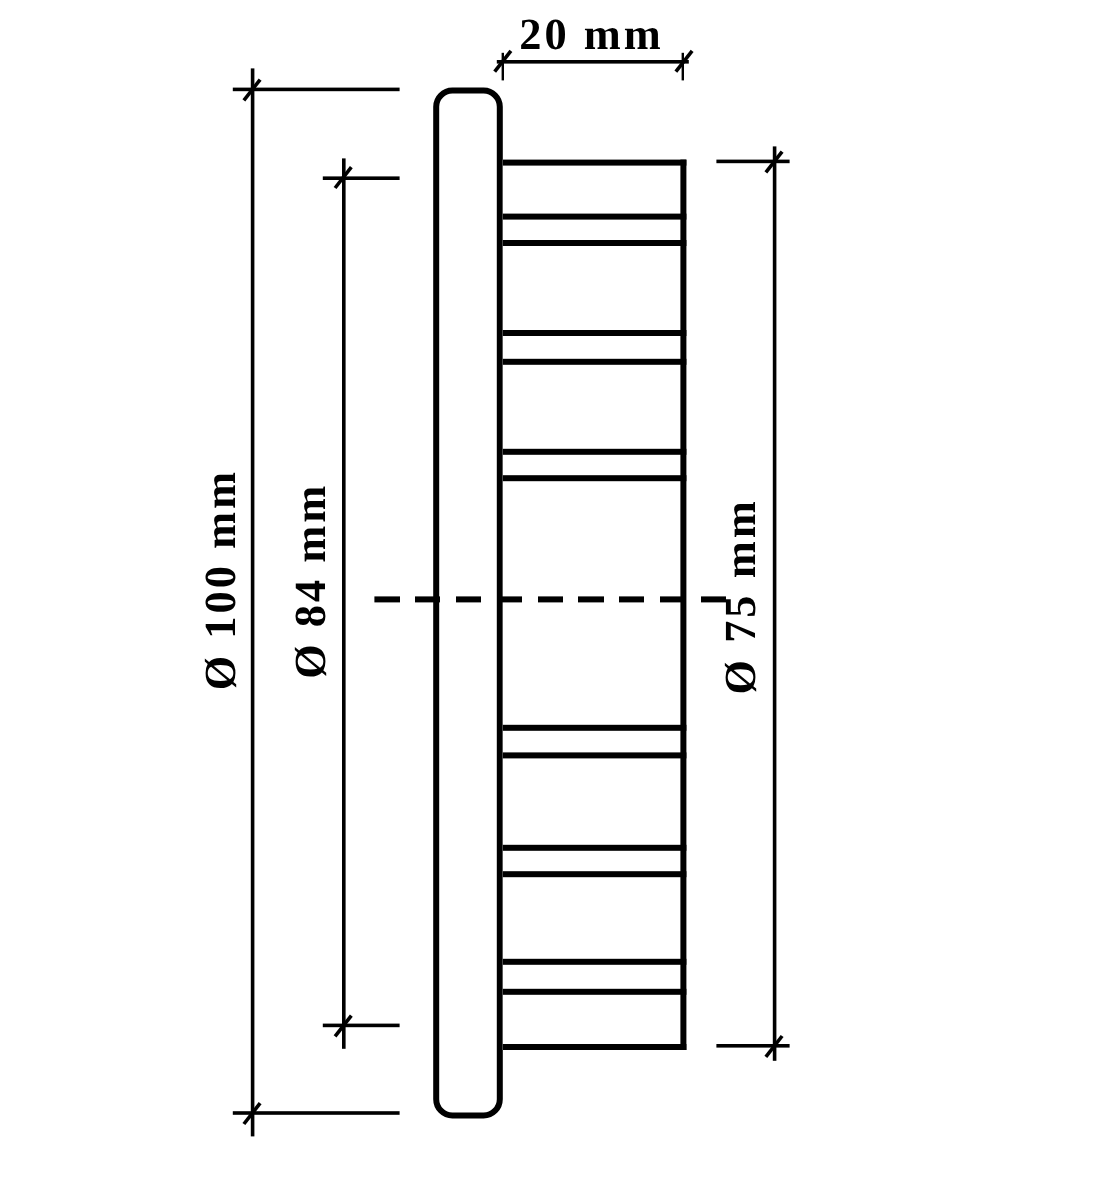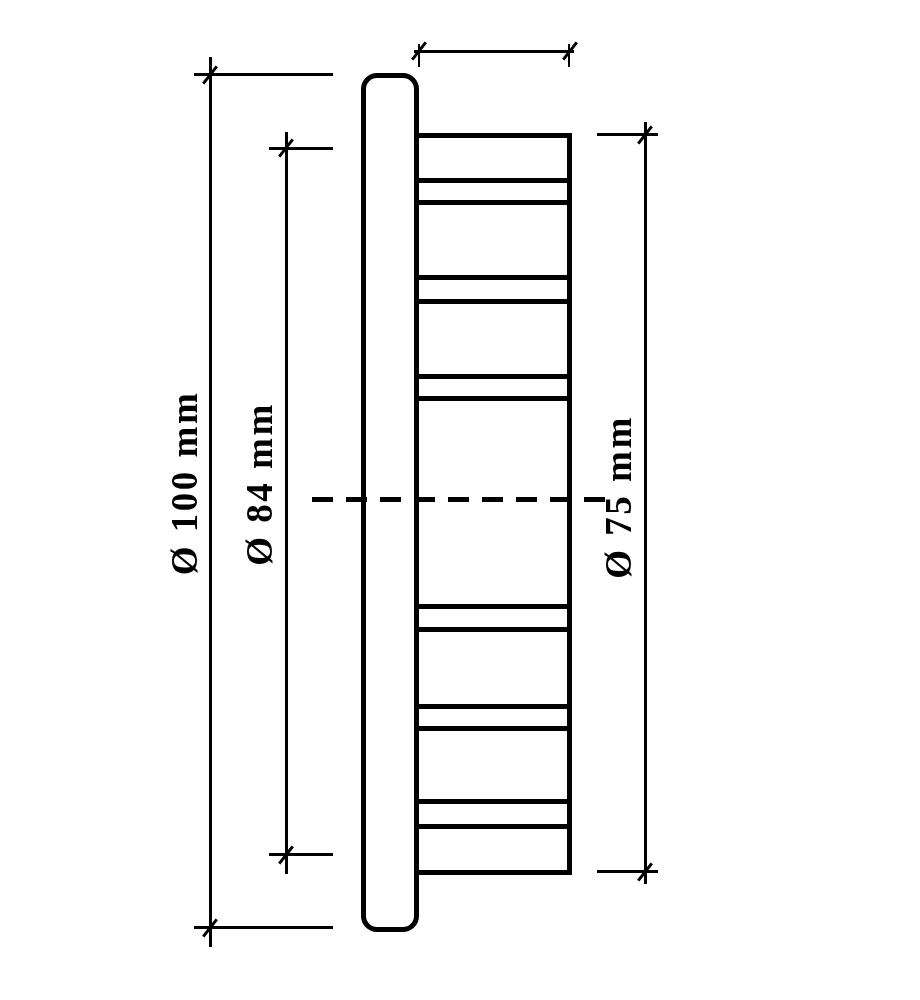--- a/index.html
+++ b/index.html
@@ -95,20 +95,21 @@
   <div class="rib" style="top:799px"></div>
   <div class="rib" style="top:824px"></div>
 
   <div class="centerline"></div>
 
   <div class="dline hline" style="left:414px;top:50px;width:160px"></div>
   <div class="dline vline" style="left:418px;top:44px;height:23px;width:2px"></div>
   <div class="dline vline" style="left:568px;top:44px;height:23px;width:2px"></div>
   <div class="tick" style="left:419px;top:51px"></div>
   <div class="tick" style="left:570px;top:51px"></div>
+  <div class="dimlabel" style="left:493px;top:29px">20 mm</div>
 
   <div class="dline vline" style="left:209px;top:57px;height:890px"></div>
   <div class="dline hline" style="left:194px;top:73px;width:139px"></div>
   <div class="dline hline" style="left:194px;top:926px;width:139px"></div>
   <div class="tick" style="left:210px;top:75px"></div>
   <div class="tick" style="left:210px;top:928px"></div>
   <div class="dimlabel vert" style="left:184px;top:483px">Ø 100 mm</div>
 
   <div class="dline vline" style="left:285px;top:132px;height:742px"></div>
   <div class="dline hline" style="left:269px;top:147px;width:64px"></div>

